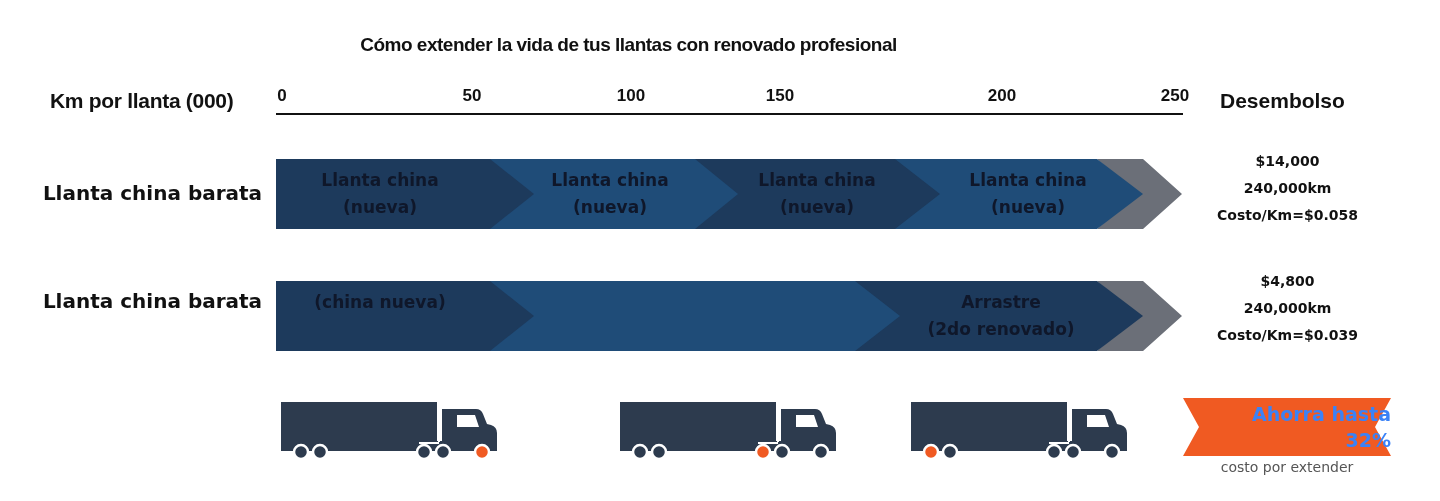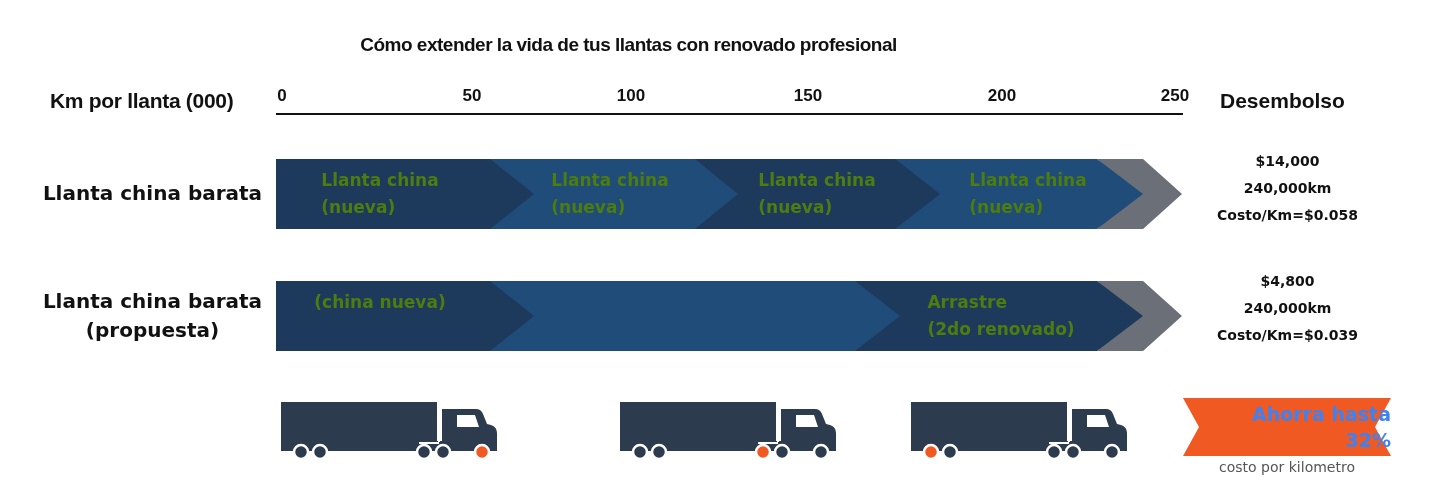--- a/index.html
+++ b/index.html
@@ -6,37 +6,37 @@
   body { width:1440px; height:501px; position:relative; overflow:hidden; font-family:"DejaVu Sans", sans-serif; color:#111; }
   .abs { position:absolute; }
   .title { left:0; width:1257px; top:34px; text-align:center; font-family:"Liberation Sans", sans-serif; font-weight:bold; font-size:19px; letter-spacing:-0.5px; }
   .axis-label { left:50px; top:89px; font-family:"Liberation Sans", sans-serif; font-weight:bold; font-size:21px; letter-spacing:-0.3px; }
   .tick { top:86px; font-family:"Liberation Sans", sans-serif; font-weight:bold; font-size:17px; transform:translateX(-50%); }
   .axis-line { left:276px; top:113px; width:907px; height:2px; background:#111; }
   .desembolso { left:1220px; top:89px; font-family:"Liberation Sans", sans-serif; font-weight:bold; font-size:21px; }
   .row-label { font-weight:bold; font-size:20px; text-align:center; line-height:29px; }
   .bar { left:276px; width:910px; height:70px; }
   .bar svg { position:absolute; left:0; top:0; }
-  .seg-text { position:absolute; top:8px; color:#4d7c0f; font-weight:bold; font-size:17px; text-align:left; line-height:27px; transform:translateX(-50%); white-space:nowrap; }
+  .seg-text { position:absolute; top:8px; color:#0f172a; font-weight:bold; font-size:17px; text-align:center; line-height:27px; transform:translateX(-50%); white-space:nowrap; }
   .cost { left:1185px; width:205px; text-align:center; font-weight:bold; font-size:14px; line-height:27px; }
   .truck { top:398px; width:230px; height:62px; }
   .badge { left:1183px; top:398px; width:208px; height:58px; }
   .badge-text { position:absolute; left:0; width:208px; top:3px; text-align:right; color:#3b82f6; font-weight:bold; font-size:19px; line-height:26px; }
   .badge-sub { left:1183px; top:459px; width:208px; text-align:center; color:#555; font-size:14px; }
 </style>
 </head>
 <body>
 
 <div class="abs title">Cómo extender la vida de tus llantas con renovado profesional</div>
 
 <div class="abs axis-label">Km por llanta (000)</div>
 <div class="abs tick" style="left:282px;">0</div>
 <div class="abs tick" style="left:472px;">50</div>
 <div class="abs tick" style="left:631px;">100</div>
-<div class="abs tick" style="left:808px;">150</div>
+<div class="abs tick" style="left:780px;">150</div>
 <div class="abs tick" style="left:1002px;">200</div>
 <div class="abs tick" style="left:1175px;">250</div>
 <div class="abs axis-line"></div>
 <div class="abs desembolso">Desembolso</div>
 
 <div class="abs row-label" style="left:30px; width:245px; top:179px;">Llanta china barata</div>
 
 <div class="abs bar" style="top:159px;">
   <svg width="910" height="70" viewBox="0 0 910 70">
     <polygon points="821,0 867,0 906,35 867,70 821,70 860,35" fill="#6b6f78"></polygon>
@@ -64,21 +64,20 @@
 </div>
 
 <div class="abs cost" style="top:148px;">
   <div>$14,000</div>
   <div>240,000km</div>
   <div>Costo/Km=$0.058</div>
 </div>
 
 <div class="abs row-label" style="left:30px; width:245px; top:287px;">
   <div>Llanta china barata</div>
-  <div>(propuesta)</div>
 </div>
 
 <div class="abs bar" style="top:281px;">
   <svg width="910" height="70" viewBox="0 0 910 70">
     <polygon points="821,0 867,0 906,35 867,70 821,70 860,35" fill="#6b6f78"></polygon>
     <polygon points="579,0 821,0 867,35 821,70 579,70" fill="#1d3a5c"></polygon>
     <polygon points="214,0 579,0 624,35 579,70 214,70" fill="#1f4c78"></polygon>
     <polygon points="0,0 214,0 258,35 214,70 0,70" fill="#1d3a5c"></polygon>
   </svg>
   <div class="seg-text" style="left:104px;">
@@ -152,13 +151,13 @@
 
 <div class="abs badge">
   <svg width="208" height="58" viewBox="0 0 208 58" style="position:absolute;left:0;top:0;">
     <polygon points="0,0 208,0 192,29 208,58 0,58 16,29" fill="#f05a22"></polygon>
   </svg>
   <div class="badge-text">
     <div>Ahorra hasta</div>
     <div>32%</div>
   </div>
 </div>
-<div class="abs badge-sub">costo por kilometro</div>
+<div class="abs badge-sub">costo por extender</div>
 
 </body></html>

